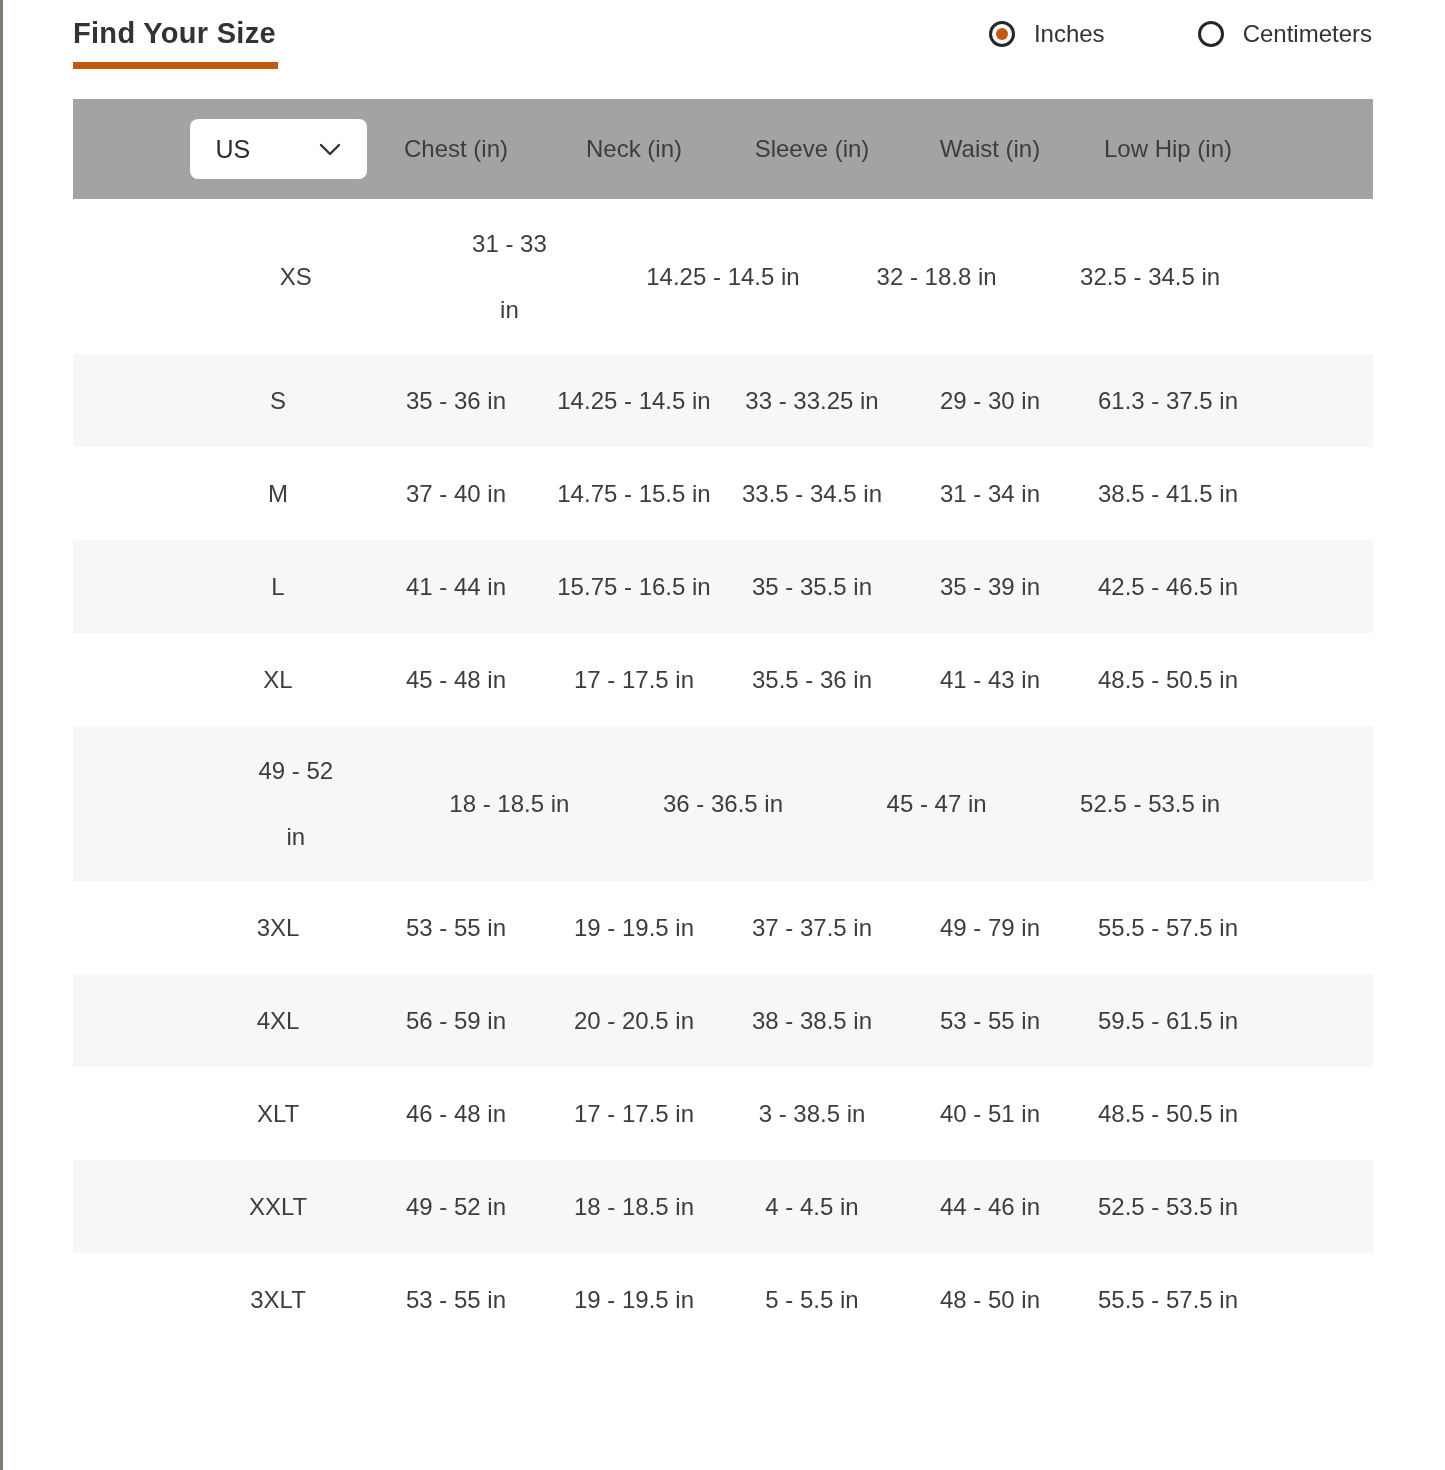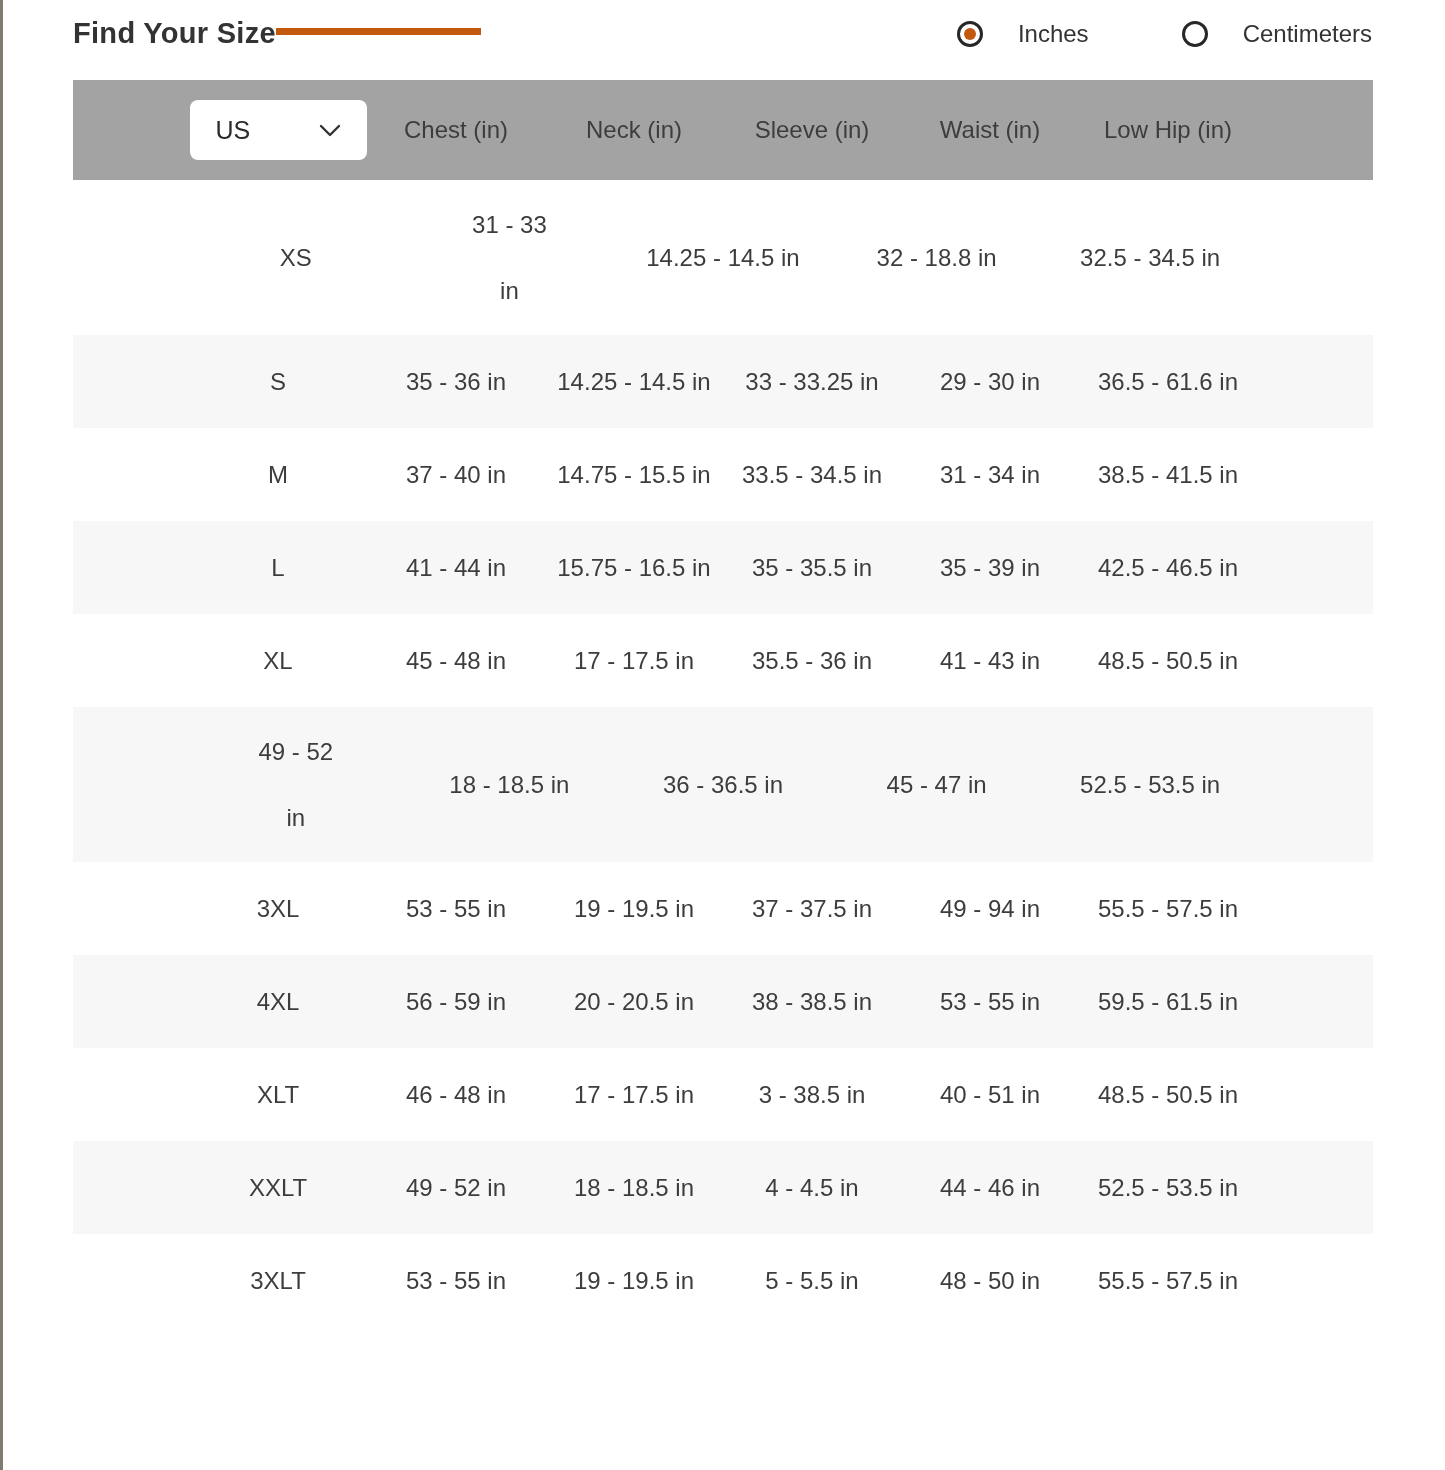--- a/index.html
+++ b/index.html
@@ -13,21 +13,21 @@
     color: #3d3d3d;
     overflow: hidden;
   }
 
   
   .topbar {
     display: flex;
     align-items: flex-start;
     padding: 16px 73px 0 70px;
   }
-  .title-block { display: flex; flex-direction: row; }
+  .title-block { display: flex; flex-direction: column; }
   .page-title {
     font-size: 29px;
     font-weight: 700;
     color: #333333;
     letter-spacing: 0.3px;
     line-height: 34px;
   }
   .title-underline {
     width: 205px;
     height: 7px;
@@ -37,21 +37,21 @@
   .unit-toggle {
     margin-left: auto;
     display: flex;
     align-items: center;
     gap: 93px;
     margin-top: 4px;
   }
   .radio-option {
     display: flex;
     align-items: center;
-    gap: 35px;
+    gap: 19px;
     cursor: pointer;
   }
   .radio-circle {
     width: 26px;
     height: 26px;
     border: 3px solid #272727;
     border-radius: 50%;
     display: flex;
     align-items: center;
     justify-content: center;
@@ -173,21 +173,21 @@
       <span class="tcell">14.25 - 14.5 in</span>
       <span class="tcell">32 - 18.8 in</span>
       <span class="tcell">32.5 - 34.5 in</span>
     </div>
     <div class="trow">
       <span class="tcell">S</span>
       <span class="tcell">35 - 36 in</span>
       <span class="tcell">14.25 - 14.5 in</span>
       <span class="tcell">33 - 33.25 in</span>
       <span class="tcell">29 - 30 in</span>
-      <span class="tcell">36.5 - 61.6 in</span>
+      <span class="tcell">61.3 - 37.5 in</span>
     </div>
     <div class="trow">
       <span class="tcell">M</span>
       <span class="tcell">37 - 40 in</span>
       <span class="tcell">14.75 - 15.5 in</span>
       <span class="tcell">33.5 - 34.5 in</span>
       <span class="tcell">31 - 34 in</span>
       <span class="tcell">38.5 - 41.5 in</span>
     </div>
     <div class="trow">
@@ -212,21 +212,21 @@
       <span class="tcell">18 - 18.5 in</span>
       <span class="tcell">36 - 36.5 in</span>
       <span class="tcell">45 - 47 in</span>
       <span class="tcell">52.5 - 53.5 in</span>
     </div>
     <div class="trow">
       <span class="tcell">3XL</span>
       <span class="tcell">53 - 55 in</span>
       <span class="tcell">19 - 19.5 in</span>
       <span class="tcell">37 - 37.5 in</span>
-      <span class="tcell">49 - 94 in</span>
+      <span class="tcell">49 - 79 in</span>
       <span class="tcell">55.5 - 57.5 in</span>
     </div>
     <div class="trow">
       <span class="tcell">4XL</span>
       <span class="tcell">56 - 59 in</span>
       <span class="tcell">20 - 20.5 in</span>
       <span class="tcell">38 - 38.5 in</span>
       <span class="tcell">53 - 55 in</span>
       <span class="tcell">59.5 - 61.5 in</span>
     </div>

